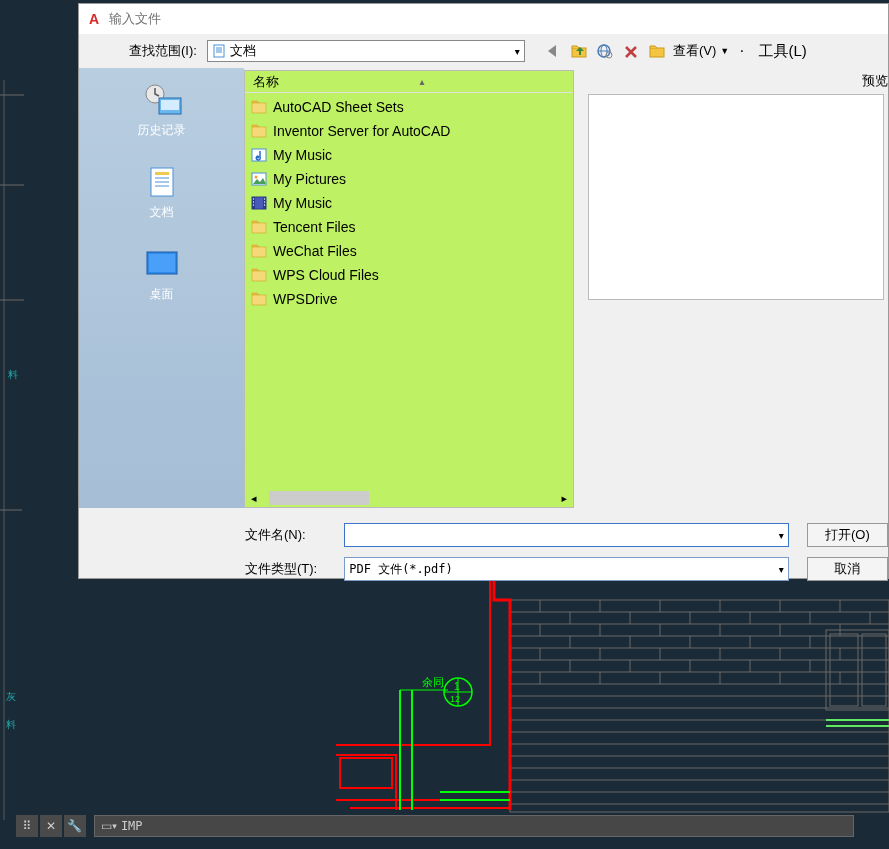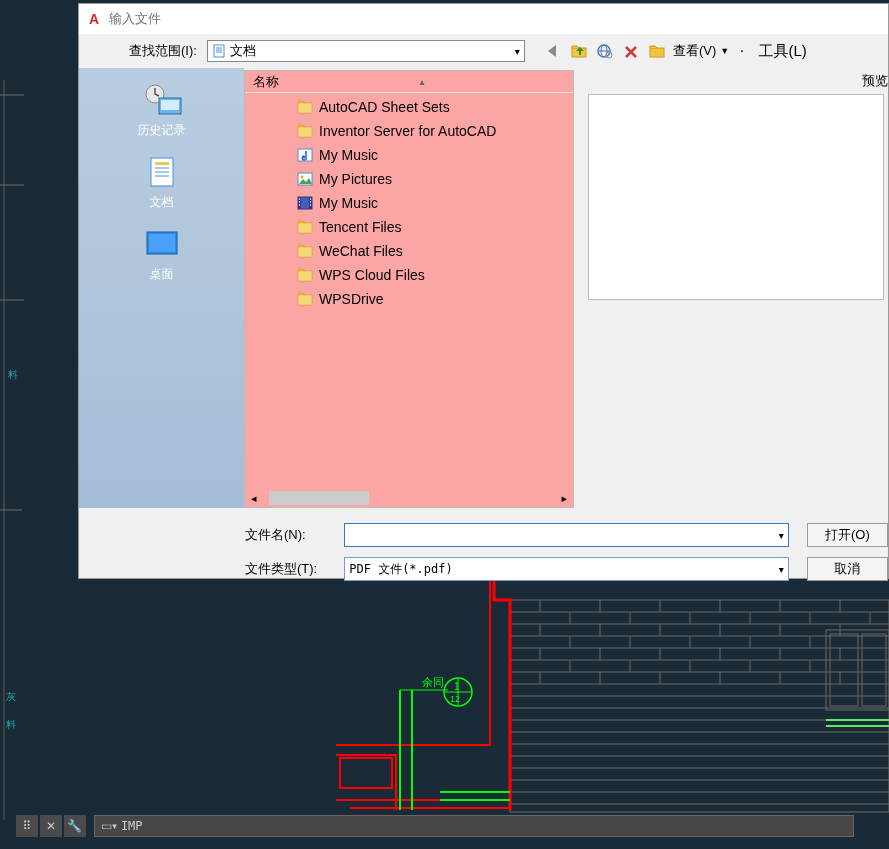--- a/index.html
+++ b/index.html
@@ -20,28 +20,28 @@
 .lookin-select { flex: 0 0 318px; height: 22px; border: 1px solid #888; background: #fff; display: flex; align-items: center; padding: 0 4px; font-size: 13px; }
 .lookin-select .doc-ico { width: 14px; height: 14px; margin-right: 4px; display: inline-flex; }
 .lookin-select .arrow { margin-left: auto; font-size: 10px; }
 .tool-icons { display: flex; align-items: center; gap: 6px; margin-left: 14px; }
 .tool-icons .ico { width: 20px; height: 20px; display: inline-flex; align-items: center; justify-content: center; }
 .view-btn { display: flex; align-items: center; font-size: 13px; margin-left: 2px; }
 .tools-btn { font-size: 15px; margin-left: 10px; }
 
 .body-area { display: flex; height: 440px; }
 
-.places { width: 165px; background: linear-gradient(#b8cde0, #a5bed6); display: flex; flex-direction: column; align-items: center; padding-top: 8px; gap: 1px; }
+.places { width: 165px; background: linear-gradient(#b8cde0, #a5bed6); display: flex; flex-direction: column; align-items: center; padding-top: 8px; gap: 11px; }
 .place-item { width: 100%; text-align: center; padding: 6px 0 8px; color: #fff; font-size: 12px; }
 .place-item .pico { width: 42px; height: 36px; margin: 0 auto 4px; display: flex; align-items: center; justify-content: center; }
 
-.file-area { width: 330px; background: #fca5a5; border: 1px solid #bbb; margin: 2px 0 0 0; display: flex; flex-direction: column; }
+.file-area { width: 330px; background: #bef264; border: 1px solid #bbb; margin: 2px 0 0 0; display: flex; flex-direction: column; }
 .file-header { height: 22px; display: flex; align-items: center; padding: 0 8px; font-size: 13px; border-bottom: 1px solid #e0e0e0; }
 .file-header .sort { margin: 0 auto; font-size: 10px; color: #666; }
-.file-list { flex: 1; overflow: hidden; padding: 2px 6px; margin-left: 46px; }
+.file-list { flex: 1; overflow: hidden; padding: 2px 6px; }
 .file-row { height: 24px; display: flex; align-items: center; font-size: 14px; gap: 6px; }
 .folder-ico { width: 16px; height: 14px; }
 .file-scroll { height: 18px; display: flex; align-items: center; padding: 0 6px; }
 .file-scroll .thumb { width: 100px; height: 14px; background: #ccc; margin-left: 12px; }
 .file-scroll .ar { font-size: 11px; }
 .file-scroll .ar-r { margin-left: auto; }
 
 .preview-area { flex: 1; padding: 4px 0 0 14px; text-align: right; }
 .preview-label { font-size: 13px; margin-bottom: 4px; }
 .preview-box { width: 296px; height: 206px; border: 1px solid #bbb; background: #fff; }

